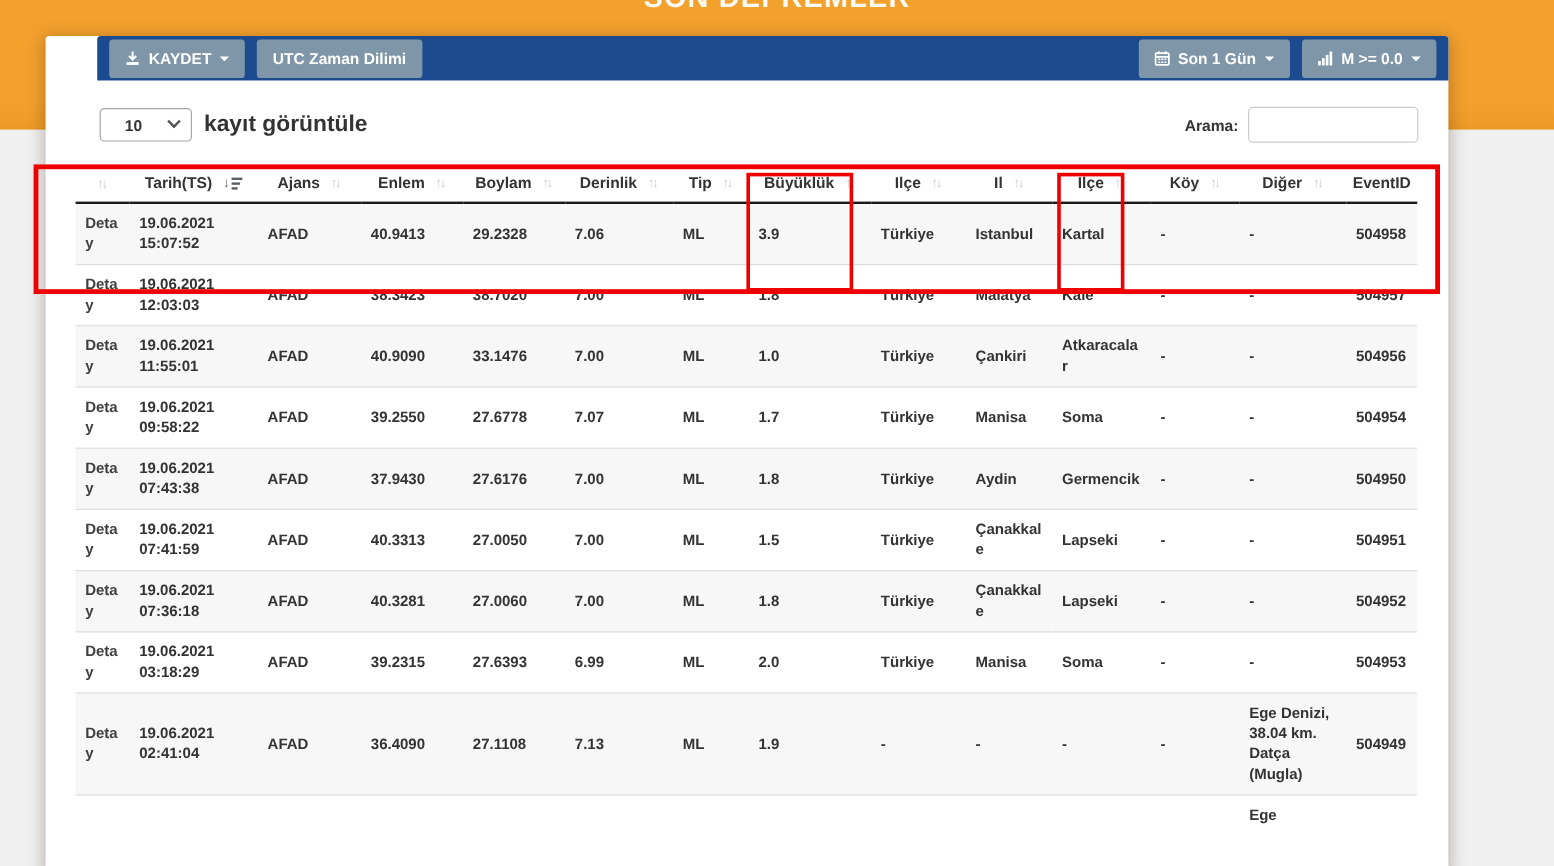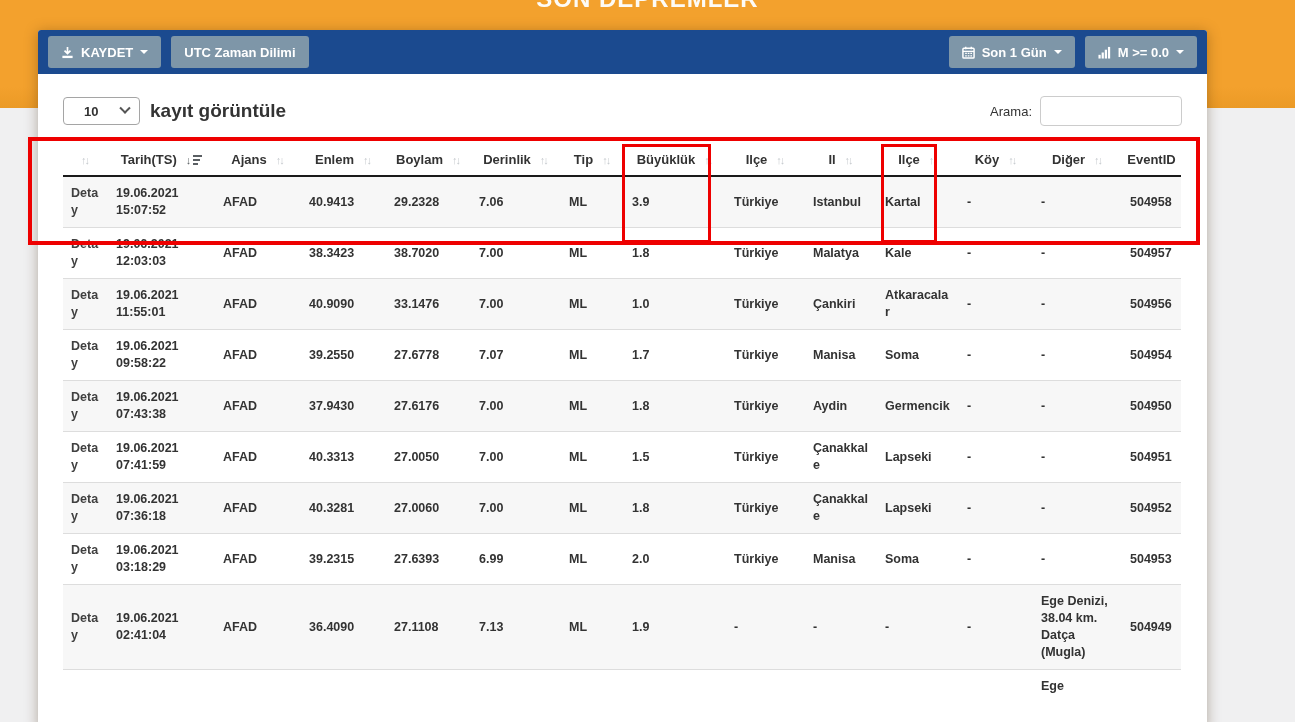--- a/index.html
+++ b/index.html
@@ -9,40 +9,40 @@
     background:#f0f0f1;
     font-family:"Liberation Sans","DejaVu Sans",sans-serif;
   }
   .orange-band { position:absolute; top:0; left:0; width:100%; height:108px;
     background:linear-gradient(#f3a12d,#f3a12d 80%,#eb9a26); }
   .page-title { position:absolute; top:-13px; left:0; width:100%; text-align:center;
     font-size:24px; line-height:24px; font-weight:bold; color:#fdfbf6; letter-spacing:1px; }
   .card { position:absolute; left:38px; top:30px; width:1169px; height:700px;
     background:#ffffff; border-radius:3px; box-shadow:0 2px 14px rgba(60,35,0,.35); }
   
-  .toolbar { height:44px; background:#1b4a8f; border-radius:3px 3px 0 0;
-    display:flex; align-items:center; padding:0 10px; }
+  .toolbar { height:37px; background:#1b4a8f; border-radius:3px 3px 0 0;
+    display:flex; align-items:center; padding:0 10px;margin-left:43px; }
   .tbtn { background:#7e96a8; color:#fff; border:none; border-radius:3px; height:32px;
     display:inline-flex; align-items:center; gap:7px; padding:0 13px;
     font-family:inherit; font-size:13px; font-weight:bold; cursor:pointer; white-space:nowrap; }
   .tbtn + .tbtn { margin-left:10px; }
   .tb-spacer { flex:1; }
   .caret { width:0; height:0; border-left:4px solid transparent; border-right:4px solid transparent;
     border-top:4px solid #fff; display:inline-block; }
   .ticon { display:inline-flex; }
   
-  .controls { display:flex; align-items:center; padding:22px 25px 0 25px; }
+  .controls { display:flex; align-items:center; padding:22px 25px 0 25px;margin-left:20px; }
   .select-box { width:77px; height:28px; border:1px solid #a5a5a5; border-radius:4px;
     background:#fff; display:flex; align-items:center; justify-content:space-between;
     padding:0 10px 0 20px; font-size:13px; font-weight:bold; color:#333; cursor:pointer; }
   .chev { width:8px; height:8px; border-right:2px solid #555; border-bottom:2px solid #555;
     transform:rotate(45deg) translate(-2px,-2px); }
   .ps-label { margin-left:10px; font-size:19px; font-weight:bold; color:#333; }
   .search-wrap { margin-left:auto; display:flex; align-items:center; }
-  .search-label { font-size:13px; font-weight:normal; color:#333; }
+  .search-label { font-size:13px; font-weight:bold; color:#333; }
   .search-input { width:142px; height:30px; margin-left:8px; border:1px solid #ccc;
     border-radius:4px; font-family:inherit; font-size:13px; padding:0 8px; color:#333; }
   
   .table-wrap { margin:18px 25px 0 25px; }
   table { width:1118px; border-collapse:collapse; table-layout:fixed; }
   thead th { font-size:13px; font-weight:bold; color:#333; text-align:center;
     padding:8px 2px; border-bottom:2px solid #1a1a1a; white-space:nowrap; cursor:pointer; }
   .th-inner { display:inline-flex; align-items:center; gap:9px; justify-content:center; }
   .sort-def { color:#c6cace; font-size:11px; font-weight:bold; letter-spacing:-2px;
     padding-right:2px; display:inline-block; }

